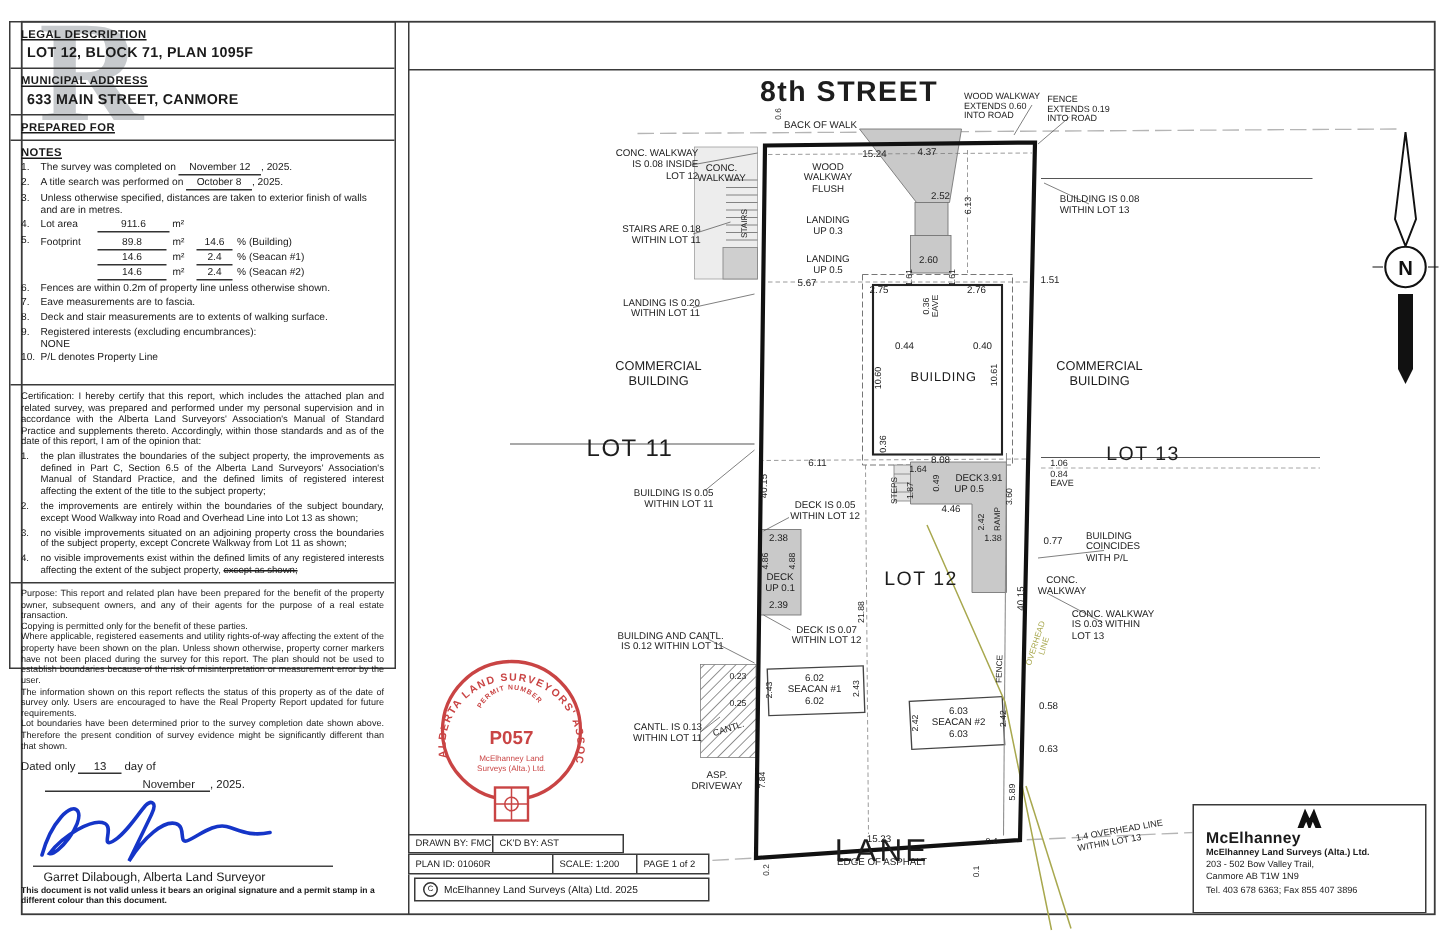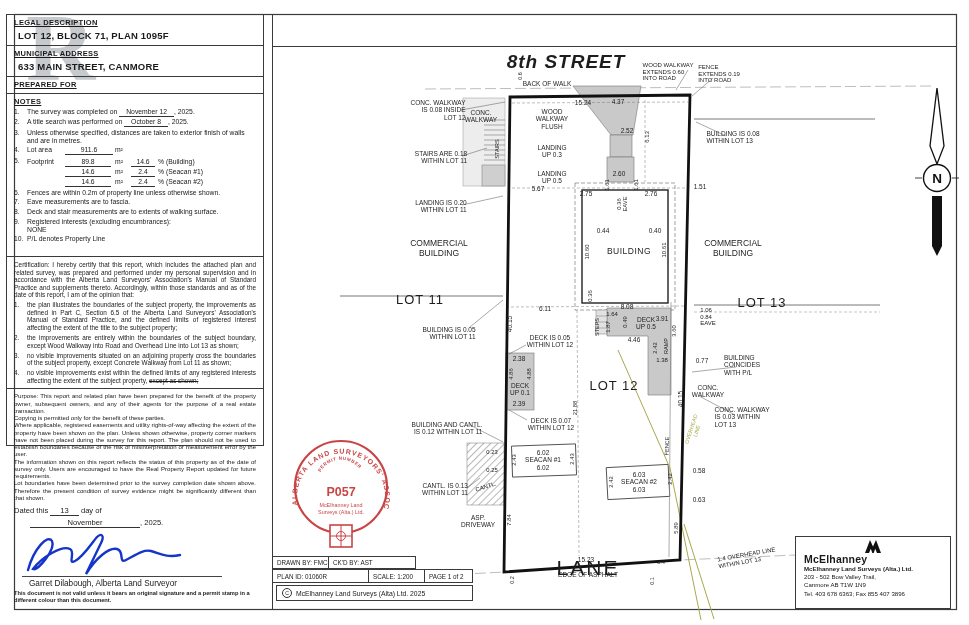--- a/index.html
+++ b/index.html
@@ -24,21 +24,21 @@
   .nt{flex:1;}
   .uv{border-bottom:.8px solid #333;padding:0 7px;display:inline-block;text-align:center;}
   .fp-row{display:flex;margin-top:1px;}
   .fp-a{width:46px;text-align:center;border-bottom:.8px solid #333;margin-right:4px;}
   .fp-u{width:16px;}
   .fp-p{width:24px;text-align:center;border-bottom:.8px solid #333;margin-right:3px;}
   .cert{padding:4px 7px;font-size:6.4px;line-height:1.18;border-bottom:1px solid #3a3a3a;text-align:justify;}
   .cert .nr{margin-top:2.5px;}
   .purpose{padding:4px 7px 2px;font-size:6.05px;line-height:1.2;text-align:justify;white-space:pre-line;}
   .dated{padding:2px 7px 0;font-size:7.6px;}
-  .dated .u2{border-bottom:.8px solid #333;padding:0 10px;display:inline-block;text-align:center;}
+  .dated .u2{border-bottom:.8px solid #333;padding:0 10px;display:inline-block;text-align:right;}
   .sigwrap{padding:0 7px;position:relative;}
   .sigline{border-bottom:1px solid #444;width:200px;margin-left:8px;margin-top:-6px;}
   .signame{font-size:8.2px;padding:2px 7px 0 22px;}
   .disclaimer{font-size:5.7px;font-weight:bold;padding:2px 7px;line-height:1.25;}
   
   .rtitle{position:absolute;left:272px;top:19px;width:685px;text-align:center;z-index:2;
           font-family:"Liberation Serif",serif;font-style:italic;font-size:16px;
           letter-spacing:1.5px;word-spacing:22px;}
   
   .plabel{position:absolute;white-space:pre-line;line-height:1.12;text-align:center;color:#1d1d1d;z-index:3;}
@@ -245,35 +245,35 @@
           <span class="nn">4.</span>
           <span class="nt"><span>no visible improvements exist within the defined limits of any registered interests affecting the extent of the subject property, </span><s>except as shown;</s></span>
         </div>
     </div>
     <div class="purpose">Purpose: This report and related plan have been prepared for the benefit of the property owner, subsequent owners, and any of their agents for the purpose of a real estate transaction.
 Copying is permitted only for the benefit of these parties.
 Where applicable, registered easements and utility rights-of-way affecting the extent of the property have been shown on the plan.  Unless shown otherwise, property corner markers have not been placed during the survey for this report. The plan should not be used to establish boundaries because of the risk of misinterpretation or measurement error by the user.
 The information shown on this report reflects the status of this property as of the date of survey only.  Users are encouraged to have the Real Property Report updated for future requirements.
 Lot boundaries have been determined prior to the survey completion date shown above.  Therefore the present condition of survey evidence might be significantly different than that shown.</div>
     <div class="dated">
-      <span>Dated this</span> <span class="u2">13</span> <span>day of</span><br>
+      <span>Dated only</span> <span class="u2">13</span> <span>day of</span><br>
       <span class="u2" style="min-width:90px;margin-left:16px;margin-top:2px">November</span><span>, 2025.</span>
     </div>
     <div class="sigwrap">
       <svg width="200" height="50" viewBox="0 0 200 50">
         <path d="M14,42 C20,20 34,6 38,13 C42,21 24,43 19,41 C28,29 48,17 56,21 C62,24 53,37 61,33 C69,29 77,16 83,9 C87,5 91,7 87,15 L72,46 C82,30 95,19 103,21 C111,23 104,36 112,32 C120,28 129,21 137,23 C145,25 152,30 166,27" fill="none" stroke="#1535c8" stroke-width="2.4" stroke-linecap="round"></path>
       </svg>
       <div class="sigline"></div>
     </div>
     <div class="signame">Garret Dilabough, Alberta Land Surveyor</div>
     <div class="disclaimer">This document is not valid unless it bears an original signature and a permit stamp in a different colour than this document.</div>
   </div>
 
   <div class="plan-labels">
-      <div class="plabel" style="left: 566px; top: 62px; font-size: 19px; font-weight: bold; letter-spacing: 1px; transform: translate(-50%, -50%); font-style: italic;">8th STREET</div>
+      <div class="plabel" style="left: 566px; top: 62px; font-size: 19px; font-weight: bold; letter-spacing: 1px; transform: translate(-50%, -50%);">8th STREET</div>
       <div class="plabel" style="left: 547px; top: 84px; font-size: 6.5px; transform: translate(-50%, -50%);">BACK OF WALK</div>
       <div class="plabel" style="left: 520px; top: 76px; font-size: 5.5px; transform: translate(-50%, -50%) rotate(-90deg);">0.6</div>
       <div class="plabel" style="left: 438px; top: 110px; font-size: 6.5px; text-align: right; transform: translate(-50%, -50%);">CONC. WALKWAY
 IS 0.08 INSIDE
 LOT 12</div>
       <div class="plabel" style="left: 481px; top: 116px; font-size: 6.5px; transform: translate(-50%, -50%);">CONC.
 WALKWAY</div>
       <div class="plabel" style="left: 441px; top: 157px; font-size: 6.5px; text-align: right; transform: translate(-50%, -50%);">STAIRS ARE 0.18
 WITHIN LOT 11</div>
       <div class="plabel" style="left: 497px; top: 149px; font-size: 5.5px; transform: translate(-50%, -50%) rotate(-90deg);">STAIRS</div>
@@ -305,21 +305,21 @@
 WITHIN LOT 13</div>
       <div class="plabel" style="left: 538px; top: 189px; font-size: 6.5px; transform: translate(-50%, -50%);">5.67</div>
       <div class="plabel" style="left: 586px; top: 194px; font-size: 6.5px; transform: translate(-50%, -50%);">2.75</div>
       <div class="plabel" style="left: 651px; top: 194px; font-size: 6.5px; transform: translate(-50%, -50%);">2.76</div>
       <div class="plabel" style="left: 700px; top: 187px; font-size: 6.5px; transform: translate(-50%, -50%);">1.51</div>
       <div class="plabel" style="left: 439px; top: 249px; font-size: 8.5px; transform: translate(-50%, -50%);">COMMERCIAL
 BUILDING</div>
       <div class="plabel" style="left: 629px; top: 252px; font-size: 8.5px; letter-spacing: 0.5px; transform: translate(-50%, -50%);">BUILDING</div>
       <div class="plabel" style="left: 733px; top: 249px; font-size: 8.5px; transform: translate(-50%, -50%);">COMMERCIAL
 BUILDING</div>
-      <div class="plabel" style="left: 420px; top: 300px; font-size: 13px; letter-spacing: 1px; transform: translate(-50%, -50%);">LOT 11</div>
+      <div class="plabel" style="left: 420px; top: 300px; font-size: 16px; letter-spacing: 1px; transform: translate(-50%, -50%);">LOT 11</div>
       <div class="plabel" style="left: 762px; top: 303px; font-size: 13px; letter-spacing: 1px; transform: translate(-50%, -50%);">LOT 13</div>
       <div class="plabel" style="left: 614px; top: 386px; font-size: 13px; letter-spacing: 1px; transform: translate(-50%, -50%);">LOT 12</div>
       <div class="plabel" style="left: 603px; top: 231px; font-size: 6.5px; transform: translate(-50%, -50%);">0.44</div>
       <div class="plabel" style="left: 655px; top: 231px; font-size: 6.5px; transform: translate(-50%, -50%);">0.40</div>
       <div class="plabel" style="left: 587px; top: 252px; font-size: 6px; transform: translate(-50%, -50%) rotate(-90deg);">10.60</div>
       <div class="plabel" style="left: 664px; top: 250px; font-size: 6px; transform: translate(-50%, -50%) rotate(-90deg);">10.61</div>
       <div class="plabel" style="left: 590px; top: 296px; font-size: 6px; transform: translate(-50%, -50%) rotate(-90deg);">0.36</div>
       <div class="plabel" style="left: 627px; top: 307px; font-size: 6.5px; transform: translate(-50%, -50%);">8.08</div>
       <div class="plabel" style="left: 545px; top: 309px; font-size: 6.5px; transform: translate(-50%, -50%);">6.11</div>
       <div class="plabel" style="left: 510px; top: 324px; font-size: 6.5px; transform: translate(-50%, -50%) rotate(-90deg);">40.15</div>

